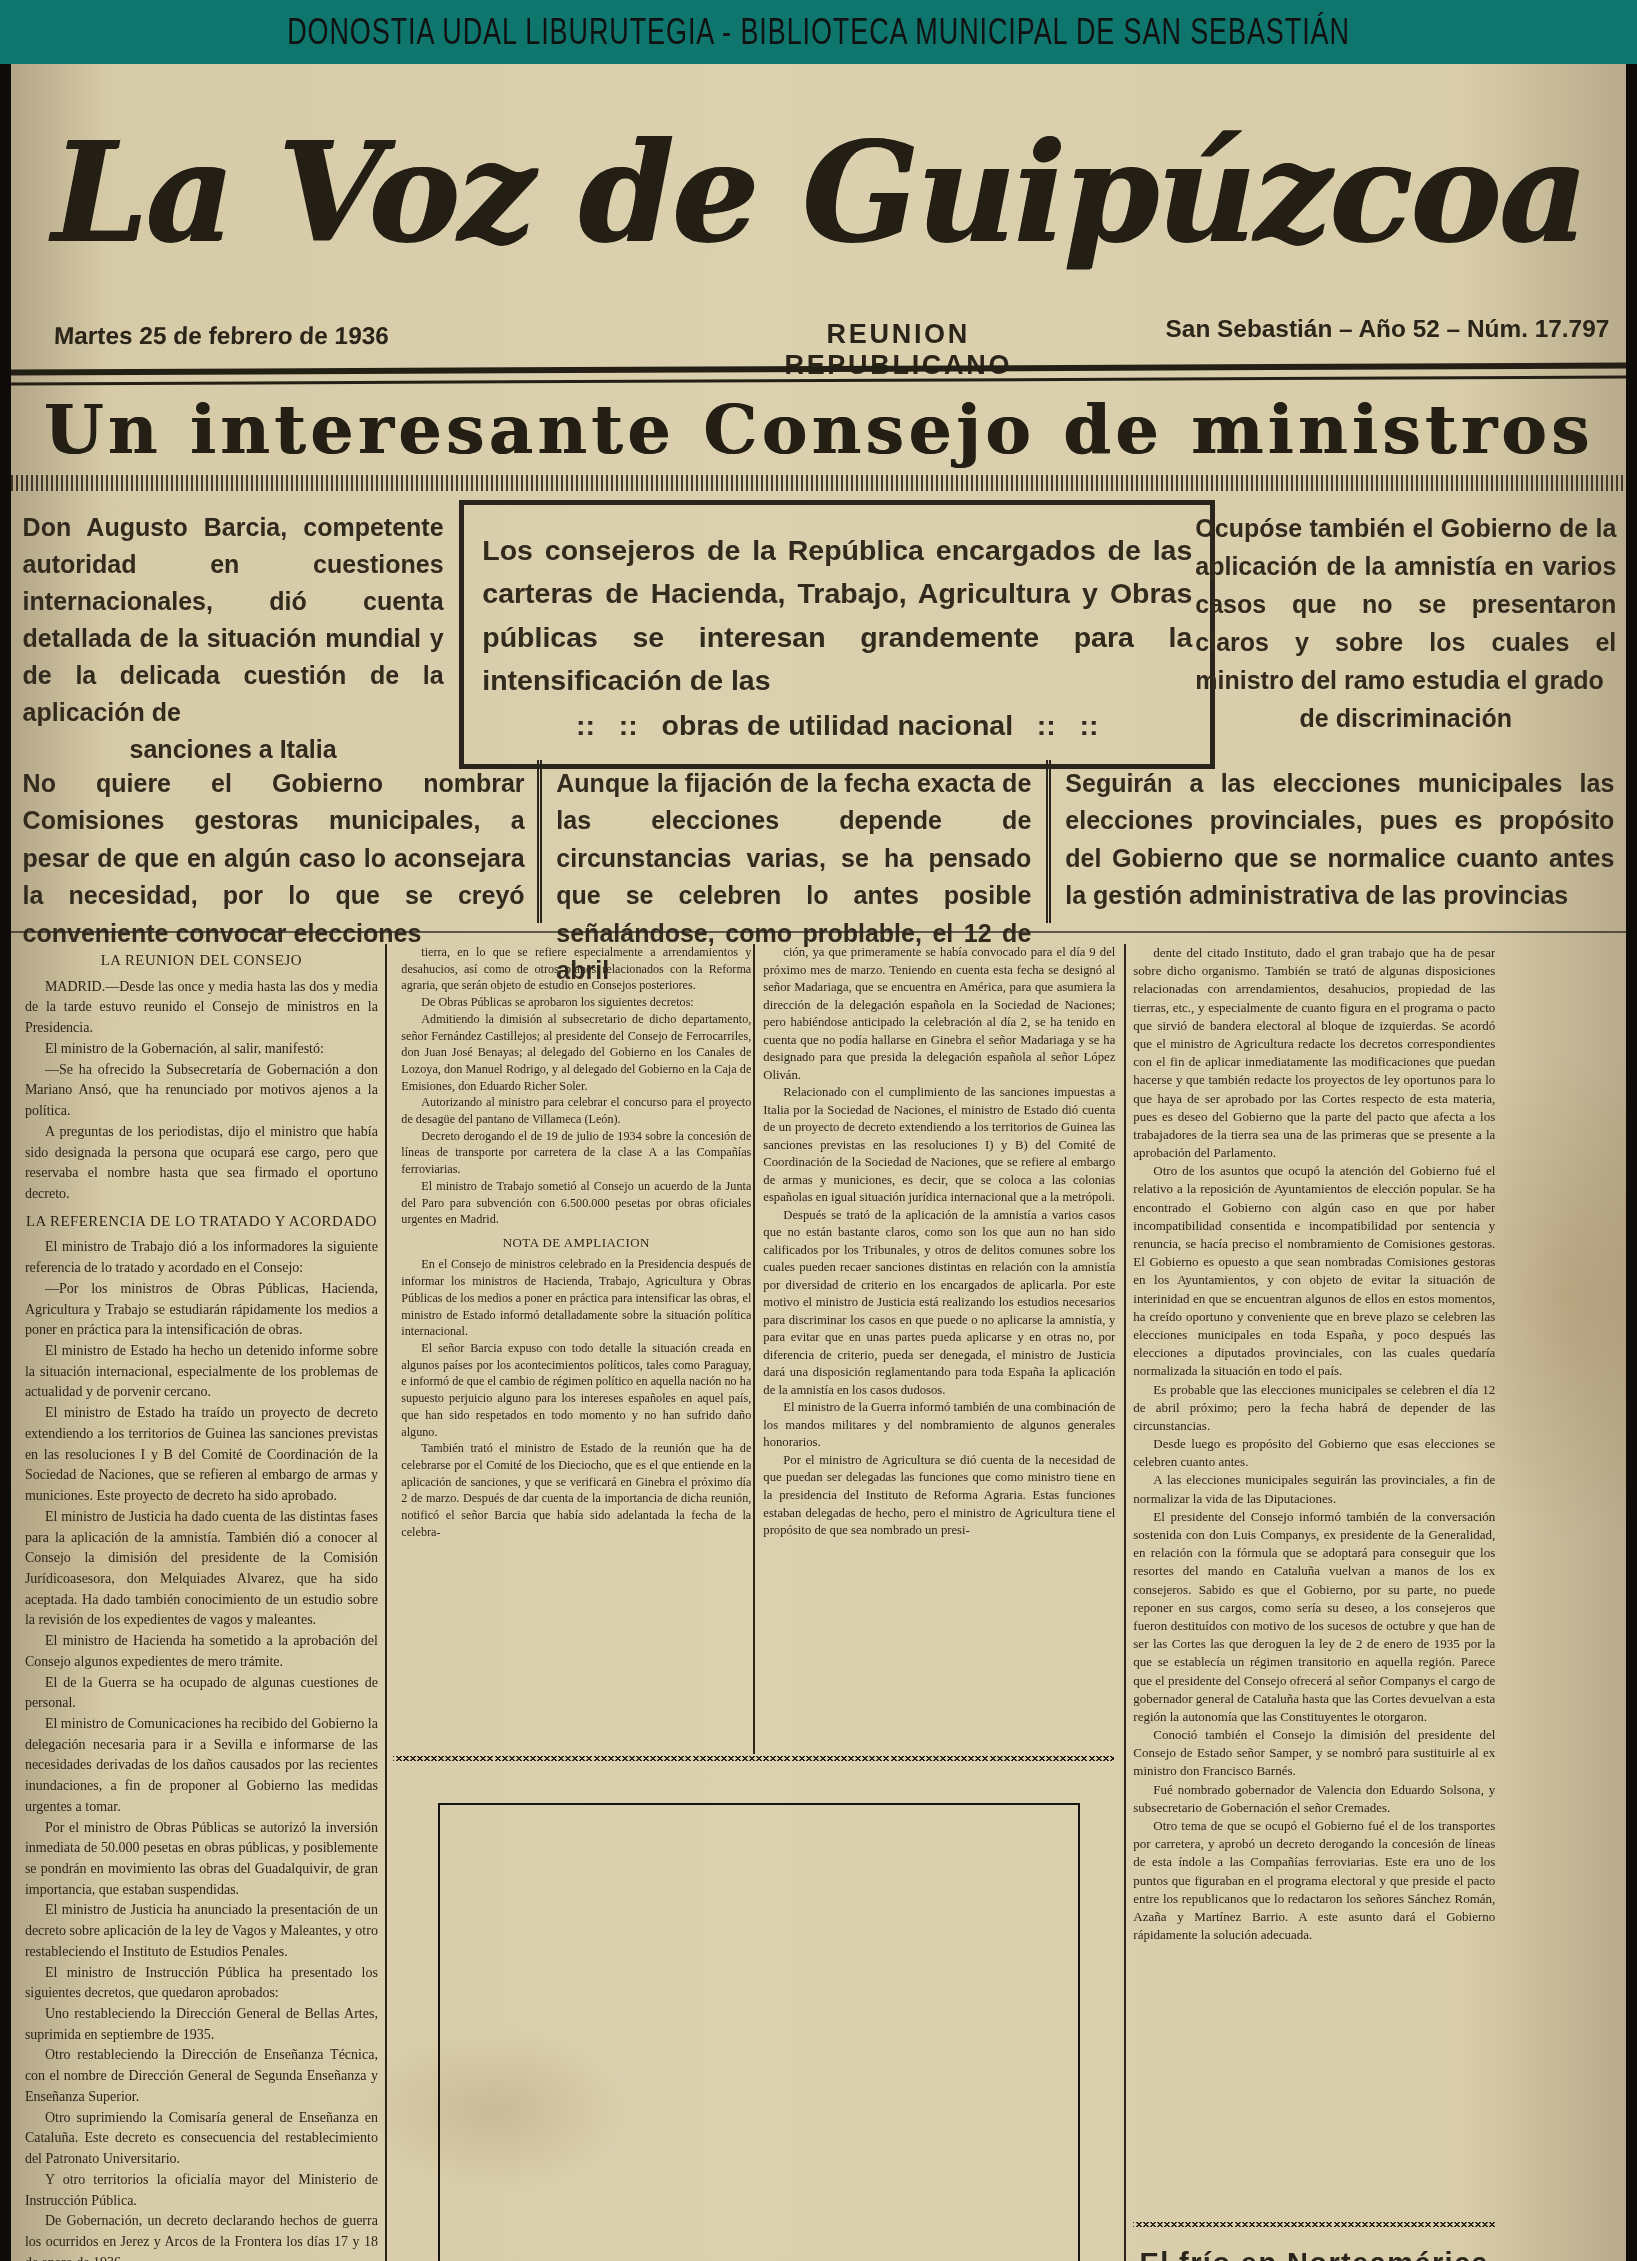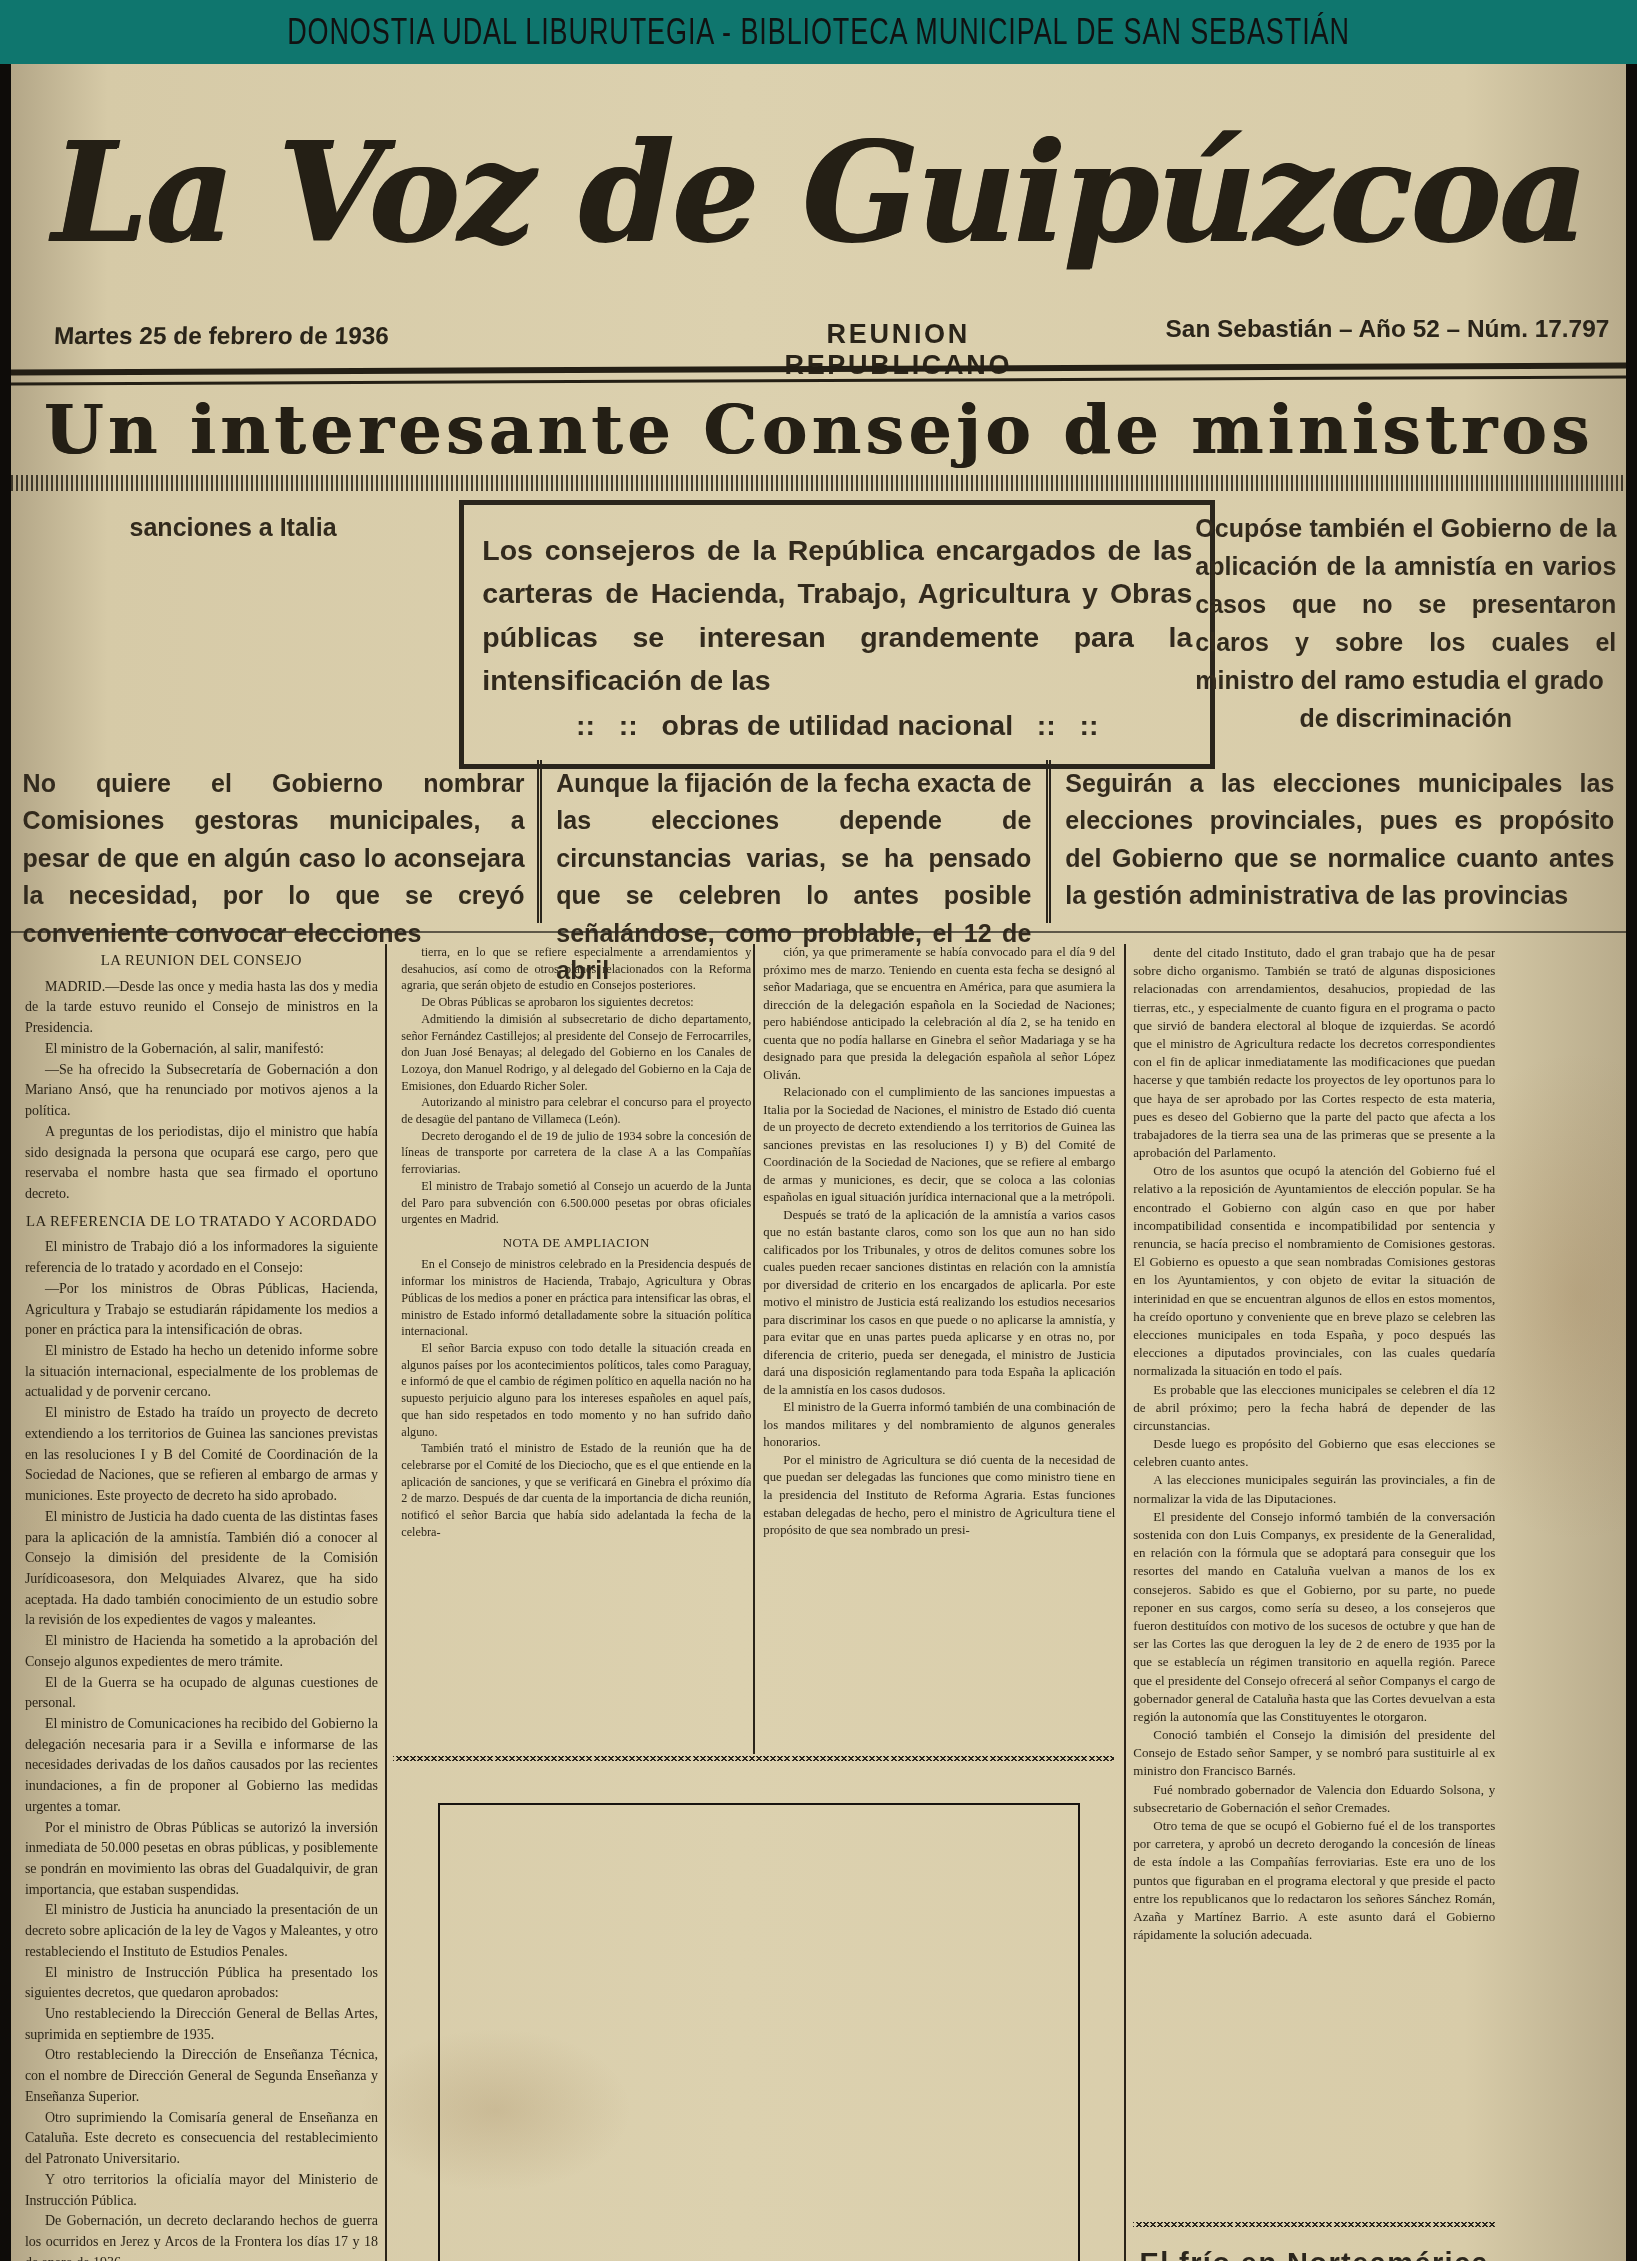--- a/index.html
+++ b/index.html
@@ -125,20 +125,21 @@
     <span class="dl-right">San Sebastián – Año 52 – Núm. 17.797</span>
   </div>
   <div class="rule-a"></div>
   <div class="rule-b"></div>
 
   <div class="headline">Un interesante Consejo de ministros</div>
   <div class="hatch"></div>
 
   <div class="lead">
     <div class="lead-left">
+      <span>Don Augusto Barcia, competente autoridad en cuestiones internacionales, dió cuenta detallada de la situación mundial y de la delicada cuestión de la aplicación de</span>
       <span class="tail">sanciones a Italia</span>
     </div>
     <div class="lead-box">
       <span>Los consejeros de la República encargados de las carteras de Hacienda, Trabajo, Agricultura y Obras públicas se interesan grandemente para la intensificación de las</span>
       <span class="tail">:: &nbsp; :: &nbsp; obras de utilidad nacional &nbsp; :: &nbsp; ::</span>
     </div>
     <div class="lead-right">
       <span>Ocupóse también el Gobierno de la aplicación de la amnistía en varios casos que no se presentaron claros y sobre los cuales el ministro del ramo estudia el grado</span>
       <span class="tail">de discriminación</span>
     </div>

